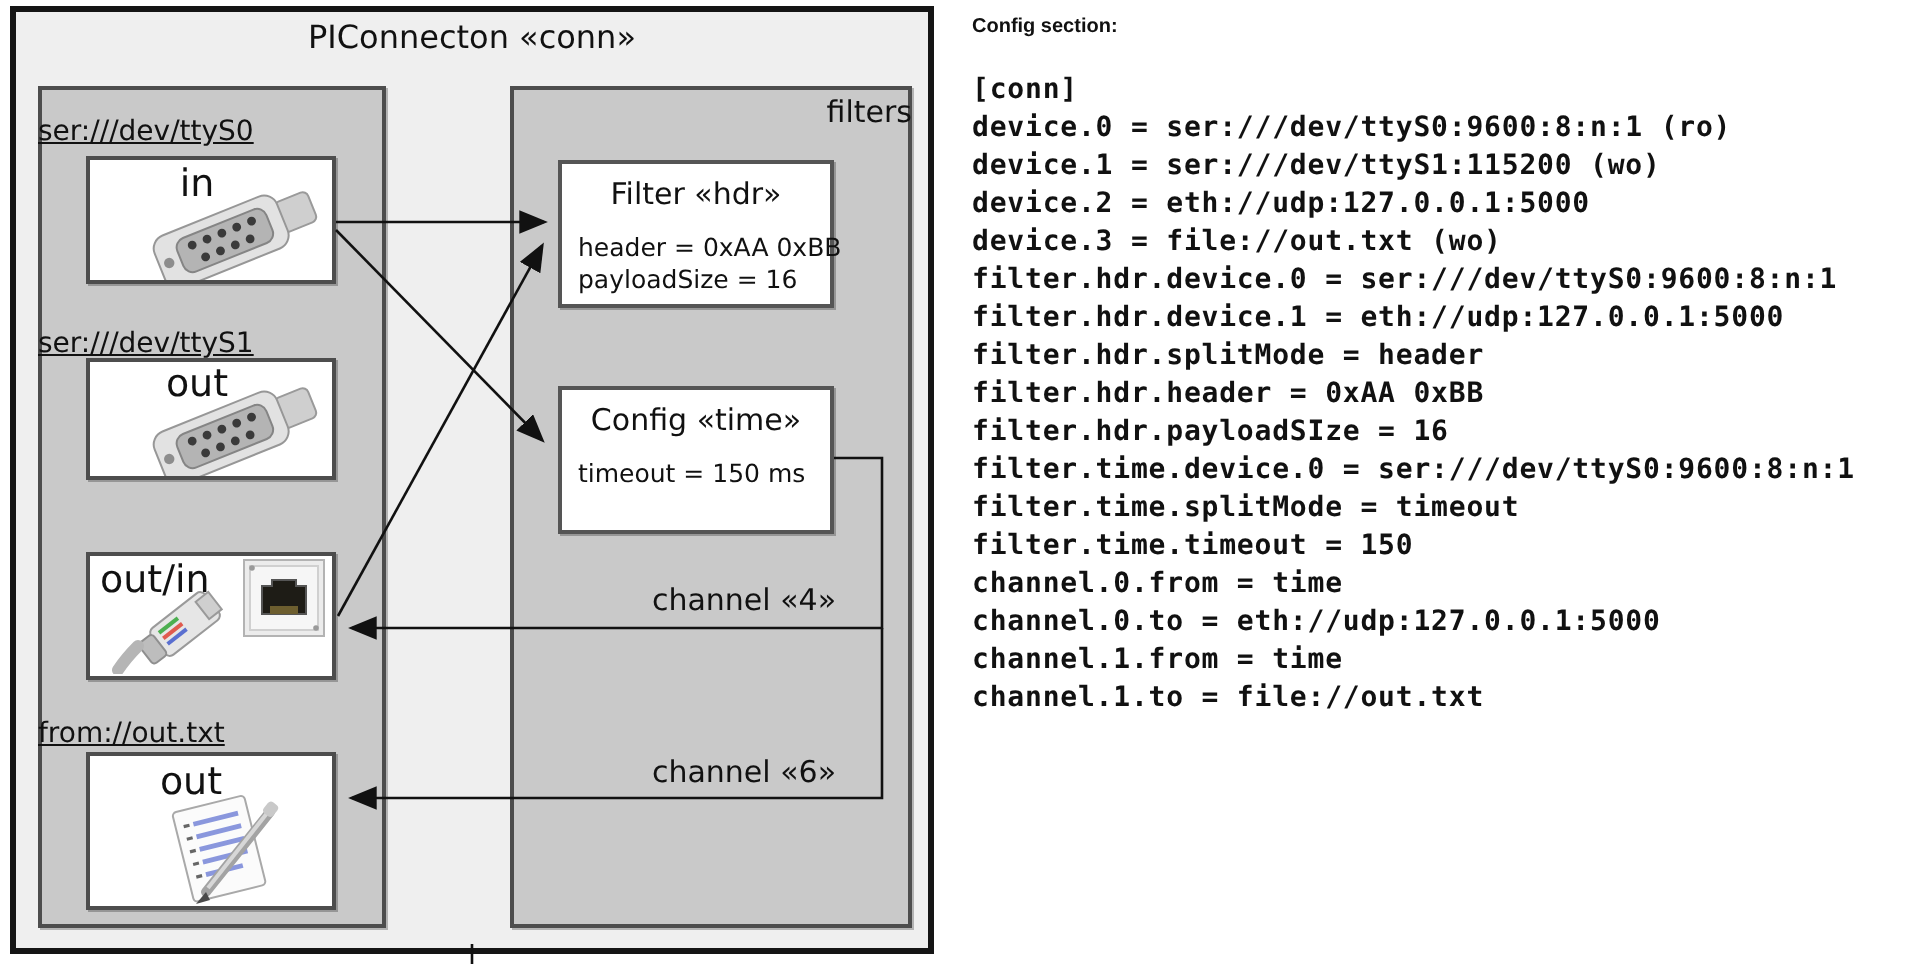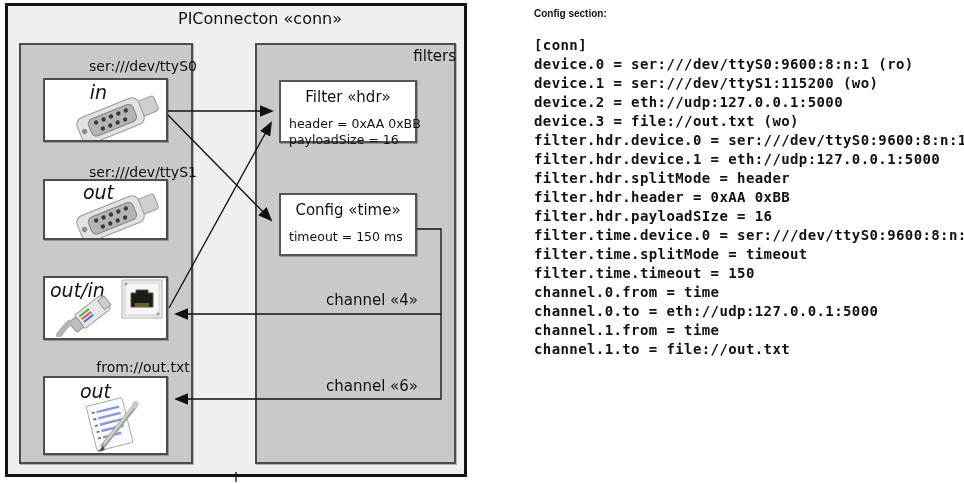--- a/index.html
+++ b/index.html
@@ -1,38 +1,38 @@
 <!DOCTYPE html>
 <html><head>
 <meta charset="utf-8">
 <style>
   html,body{margin:0;padding:0;background:#ffffff;}
   #app{position:relative;width:964px;height:484px;background:#ffffff;
        font-family:"DejaVu Sans",sans-serif;color:#111;overflow:hidden;}
-  .abs{position:absolute;box-sizing:border-box;padding-left:48px;}
+  .abs{position:absolute;box-sizing:border-box;}
 
   
   .outer-box{left:5px;top:3px;width:462px;height:474px;background:#efefef;
              border:3px solid #151515;}
   .outer-title{left:5px;top:9px;width:462px;text-align:center;font-size:16px;z-index:2;}
 
   
   .panel{background:#c9c9c9;border:2px solid #4d4d4d;box-shadow:1px 1px 0 rgba(0,0,0,.25);z-index:1;}
   .devices-panel{left:19px;top:43px;width:174px;height:421px;}
   .filters-panel{left:255px;top:43px;width:201px;height:421px;}
   .filters-title{left:255px;top:47px;width:201px;text-align:right;font-size:15px;z-index:2;}
 
   
-  .dev-label{left:19px;width:200px;text-align:center;font-size:14px;z-index:2;white-space:nowrap;}
+  .dev-label{left:19px;width:200px;text-align:left;font-size:14px;z-index:2;white-space:nowrap;text-decoration:underline;}
   .white-box{left:43px;width:125px;background:#ffffff;border:2px solid #4d4d4d;
-             box-shadow:1px 1px 0 rgba(0,0,0,.25);z-index:2;font-style:italic;}
+             box-shadow:1px 1px 0 rgba(0,0,0,.25);z-index:2;}
   .dir{position:absolute;font-size:19px;line-height:22px;color:#111;}
 
   
-  .filter-box{left:279px;width:138px;height:63px;background:#ffffff;border:2px solid #555;
+  .filter-box{left:279px;width:138px;height:74px;background:#ffffff;border:2px solid #555;
               box-shadow:1px 1px 0 rgba(0,0,0,.25);z-index:2;}
   .filter-title{position:absolute;left:0;top:6px;width:100%;text-align:center;font-size:15px;}
   .filter-attrs{position:absolute;left:8px;top:34px;font-size:12.5px;line-height:16px;white-space:pre;}
 
   
   .chan-label{left:255px;width:163px;text-align:right;font-size:15px;z-index:2;}
 
   
   #wires{position:absolute;left:0;top:0;width:964px;height:484px;z-index:5;pointer-events:none;}
 

